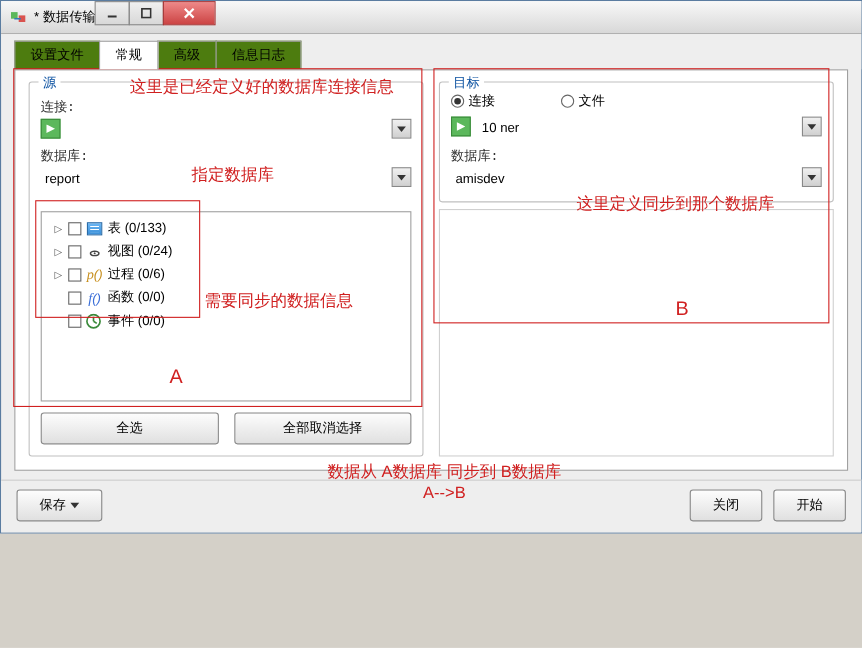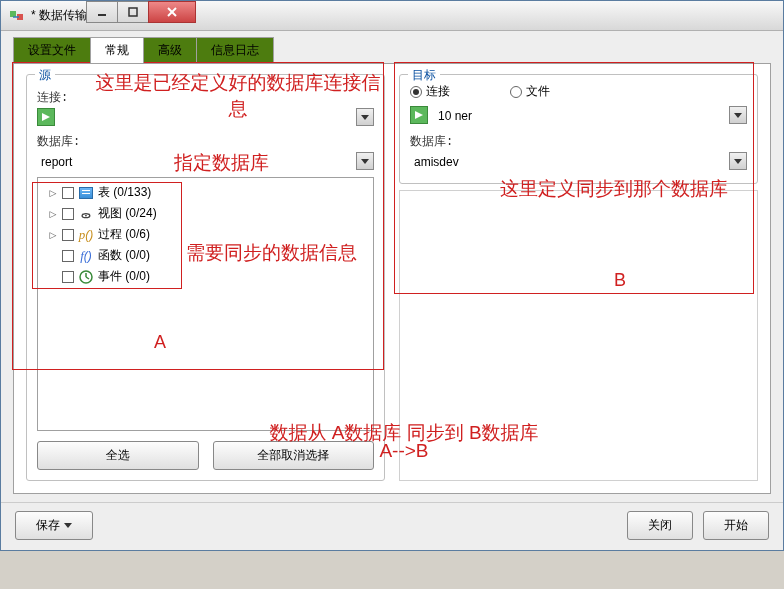--- a/index.html
+++ b/index.html
@@ -1,18 +1,18 @@
 <!DOCTYPE html>
 <html><head>
   <meta charset="utf-8">
   <style>
     * { box-sizing: border-box; font-family: "Microsoft YaHei", "SimSun", sans-serif; font-size: 12px; }
     body { margin: 0; background: #d4d0c8; width: 784px; height: 589px; position: relative; }
     
-    .window { width: 784px; height: 551px; background: #eeeeee; border: 1px solid #5a7ca0; position: relative; display: flex; flex-direction: column; }
+    .window { width: 784px; height: 485px; background: #eeeeee; border: 1px solid #5a7ca0; position: relative; display: flex; flex-direction: column; }
     
     .titlebar { height: 30px; background: linear-gradient(to bottom, #f8f8f8 0%, #e8e8e8 50%, #d8d8d8 100%); display: flex; align-items: center; padding: 0 0 0 8px; border-bottom: 1px solid #b0b0b0; }
     .titlebar-icon { width: 16px; height: 16px; margin-right: 6px; position: relative; }
     .titlebar-icon svg { width: 16px; height: 16px; }
     .win-buttons { display: flex; align-self: flex-start; }
     .win-btn { width: 32px; height: 22px; border: 1px solid #888; background: linear-gradient(#f0f0f0,#d8d8d8); display: flex; align-items: center; justify-content: center; margin-left: -1px; }
     .win-btn.close { width: 48px; background: linear-gradient(#e88,#c44); border-color: #a33; color: #fff; }
     
     .tabs { display: flex; padding: 6px 12px 0 12px; background: #eeeeee; }
     .tab { padding: 4px 14px; border: 1px solid #a0a0a0; border-bottom: none; background: #4d7c0f; margin-right: -1px; cursor: default; }
@@ -31,21 +31,21 @@
     .radio.checked::after { content: ""; width: 6px; height: 6px; background: #333; border-radius: 50%; }
     
     .label { color: #333; margin: 6px 0 2px 0; font-family: Liberation Mono, monospace; }
     .conn-icon { width: 18px; height: 18px; background: #5cb85c; margin-right: 6px; border: 1px solid #3a8a3a; display: inline-flex; }
     .conn-icon::after { content: ""; width: 8px; height: 8px; background: #fff; margin: 4px 0 0 4px; clip-path: polygon(0 0,100% 50%,0 100%); }
     .select-text { flex: 1; padding: 3px 4px; border: none; border-bottom: none; background: transparent; }
     .dropdown-btn { width: 18px; height: 18px; border: 1px solid #888; background: linear-gradient(#f0f0f0,#d0d0d0); display: flex; align-items: center; justify-content: center; }
     .dropdown-btn::after { content: ""; border-left: 4px solid transparent; border-right: 4px solid transparent; border-top: 5px solid #333; }
     .select-full { display: flex; border-bottom: 1px solid transparent; }
     
-    .tree-box { flex: 1; border: 1px solid #a0a0a0; margin-top: 4px; padding: 4px; background: #fff; overflow: auto; text-align: center; }
+    .tree-box { flex: 1; border: 1px solid #a0a0a0; margin-top: 19px; padding: 4px; background: #fff; overflow: auto; }
     .tree-item { display: flex; align-items: center; padding: 2px 2px 2px 6px; gap: 4px; }
     .expander { width: 10px; height: 10px; display: flex; align-items: center; justify-content: center; color: #555; }
     .expander::before { content: "▷"; font-size: 9px; }
     .expander.empty::before { content: ""; }
     .checkbox { width: 12px; height: 12px; border: 1px solid #666; background: #fff; }
     .tree-icon { width: 16px; height: 14px; display: flex; align-items: center; justify-content: center; }
     .icon-table { display: inline-block; width: 14px; height: 12px; background: linear-gradient(#6cb7f5,#3a8fd8); border: 1px solid #2a6ca8; position: relative; }
     .icon-table::after { content: ""; position: absolute; inset: 2px; background: repeating-linear-gradient(#fff 0 1px, transparent 1px 3px); }
     .icon-view { color: #444; font-weight: bold; font-size: 10px; }
     .icon-proc { color: #c89020; font-style: italic; font-family: serif; font-size: 13px; }
@@ -54,21 +54,21 @@
     .icon-event svg { width: 14px; height: 14px; }
     
     .btn-row { display: flex; gap: 14px; margin-top: 10px; }
     .btn { flex: 1; padding: 5px 16px; text-align: center; border: 1px solid #888; border-radius: 3px; background: linear-gradient(#fdfdfd,#e0e0e0); }
     
     .bottom-bar { display: flex; padding: 8px 14px 10px 14px; gap: 10px; background: #eeeeee; border-top: 1px solid #ccc; }
     .bottom-bar .spacer { flex: 1; }
     .bbtn { padding: 5px 20px; border: 1px solid #888; border-radius: 3px; background: linear-gradient(#fdfdfd,#e0e0e0); display: flex; align-items: center; gap: 4px; }
     
     .annotation-box { position: absolute; border: 1px solid #d02020; pointer-events: none; }
-    .annotation-text { position: absolute; color: #d02020; font-size: 19px; pointer-events: none; text-align: center; }
+    .annotation-text { position: absolute; color: #d02020; font-size: 15px; pointer-events: none; text-align: center; }
     .placeholder-right { border: 1px solid #d0d0d0; flex: 1; margin-top: 6px; }
   </style>
 </head>
 <body>
 
 <div class="window">
 
   <div class="titlebar">
     <span class="titlebar-icon">
       <svg viewBox="0 0 16 16">
@@ -202,21 +202,21 @@
       </div>
 
     </div>
 
     <div class="annotation-box" style="left:-2px; top:-2px; width:372px; height:308px;"></div>
     <div class="annotation-box" style="left:18px; top:118px; width:150px; height:107px;"></div>
     <div class="annotation-box" style="left:380px; top:-2px; width:360px; height:232px;"></div>
 
     <div class="annotation-text" style="left:74px; top:6px; width:300px;">这里是已经定义好的数据库连接信息</div>
     <div class="annotation-text" style="left:160px; top:86px;">指定数据库</div>
-    <div class="annotation-text" style="left:172px; top:176px;">需要同步的数据信息</div>
+    <div class="annotation-text" style="left:172px; top:200px;">需要同步的数据信息</div>
     <div class="annotation-text" style="left:140px; top:268px; font-size:18px;">A</div>
     <div class="annotation-text" style="left:470px; top:112px; width:260px;">这里定义同步到那个数据库</div>
     <div class="annotation-text" style="left:600px; top:206px; font-size:18px;">B</div>
     <div class="annotation-text" style="left:180px; top:356px; width:420px;">数据从 A数据库  同步到  B数据库</div>
     <div class="annotation-text" style="left:180px; top:376px; width:420px;">A--&gt;B</div>
   </div>
 
   <div class="bottom-bar">
     <div class="bbtn">
       <span>保存</span>

